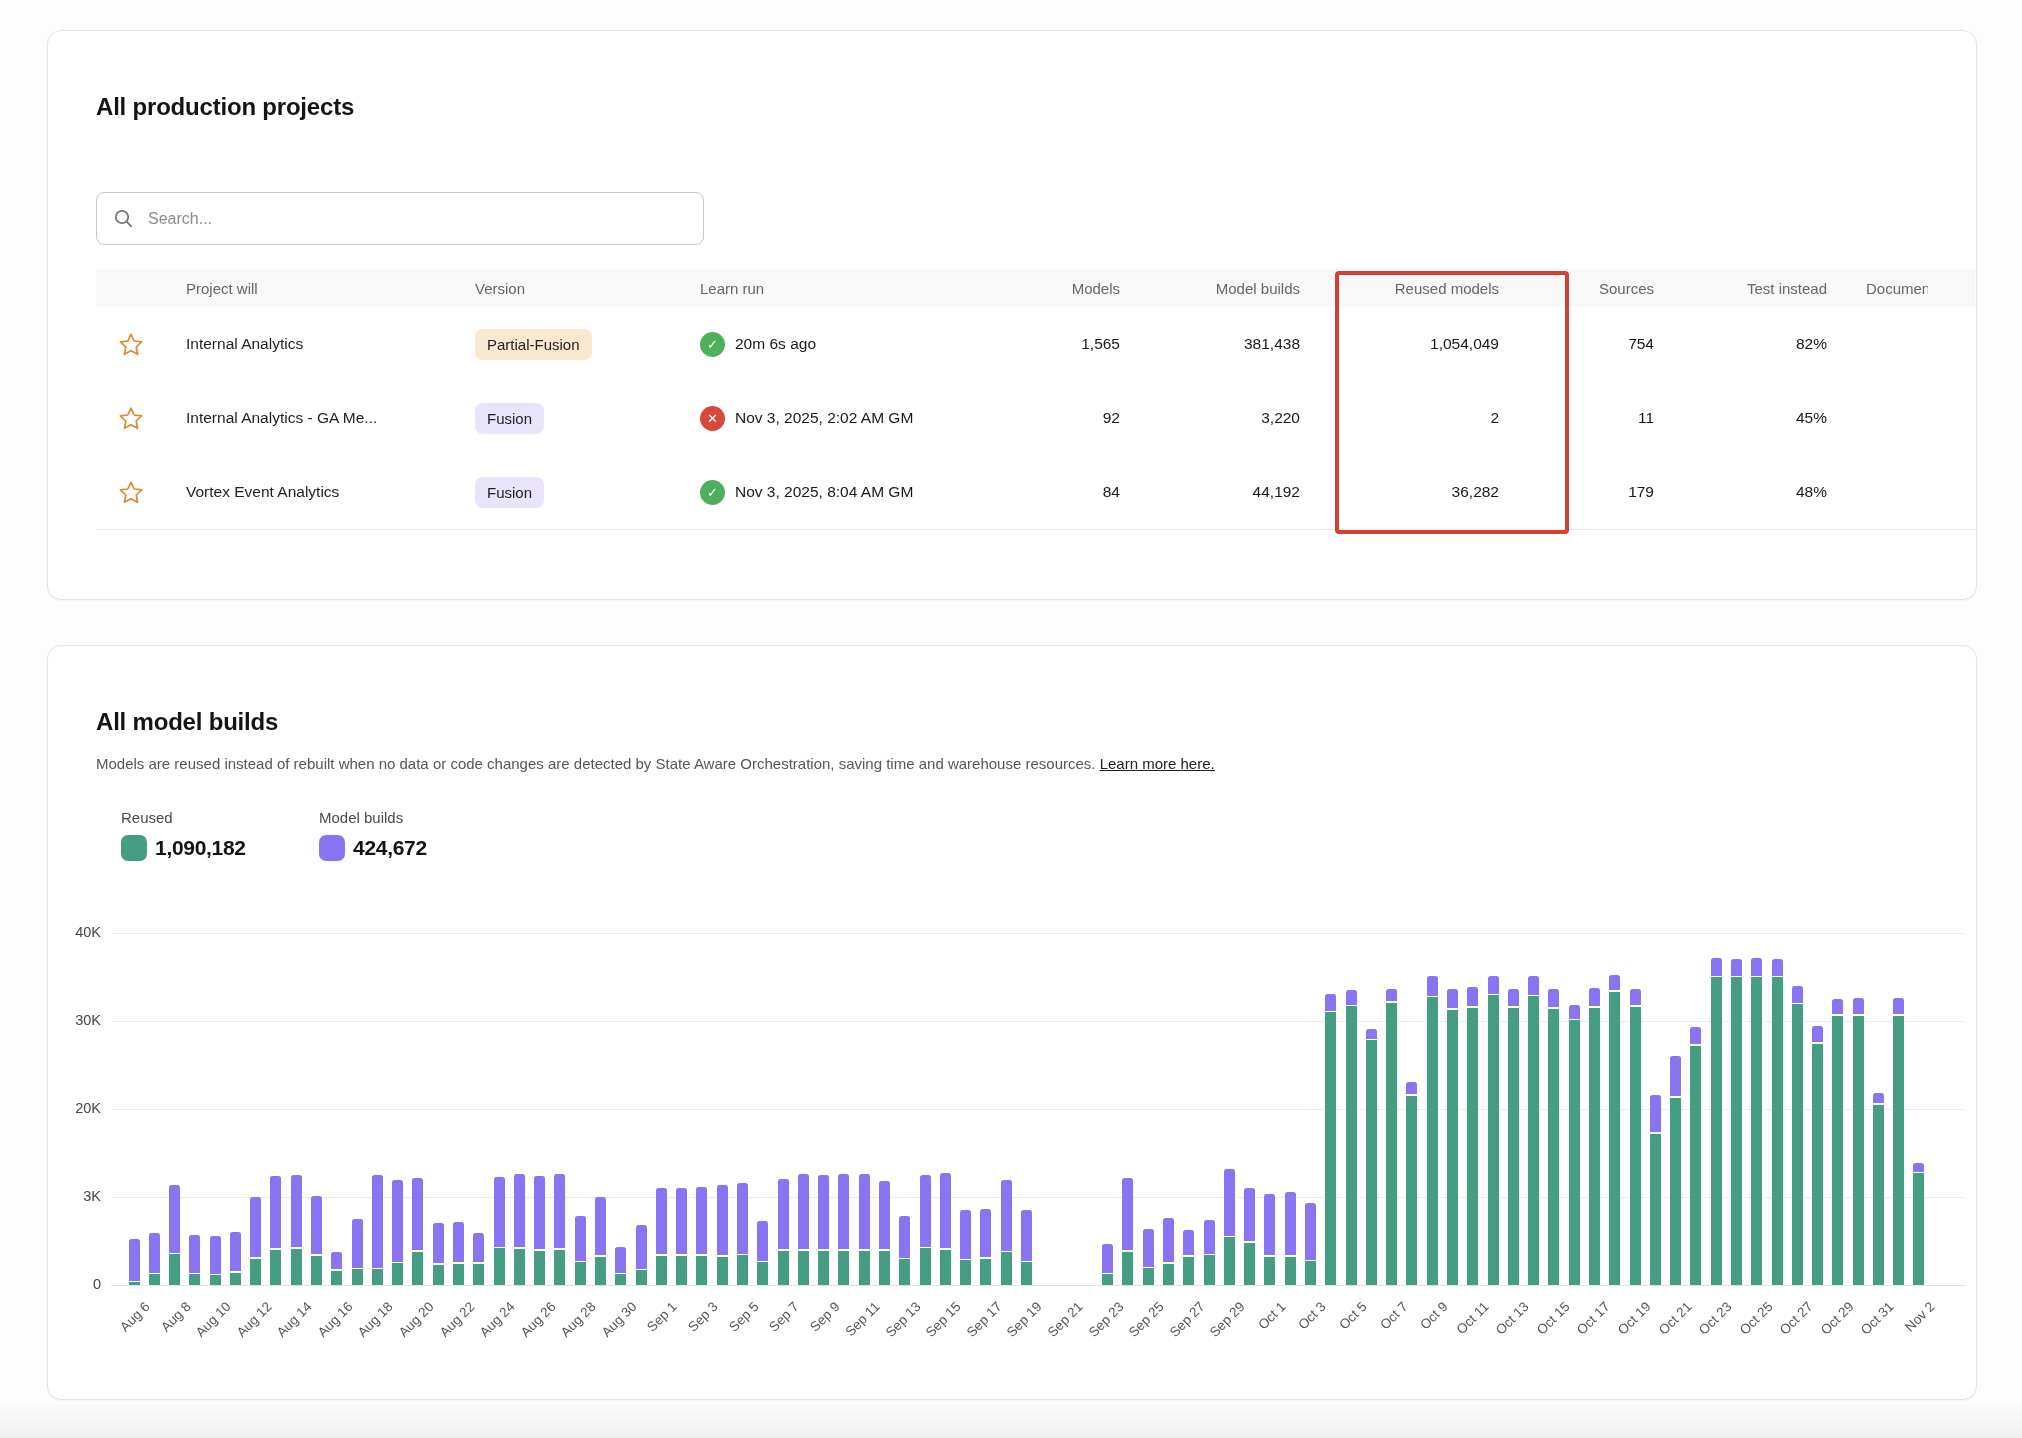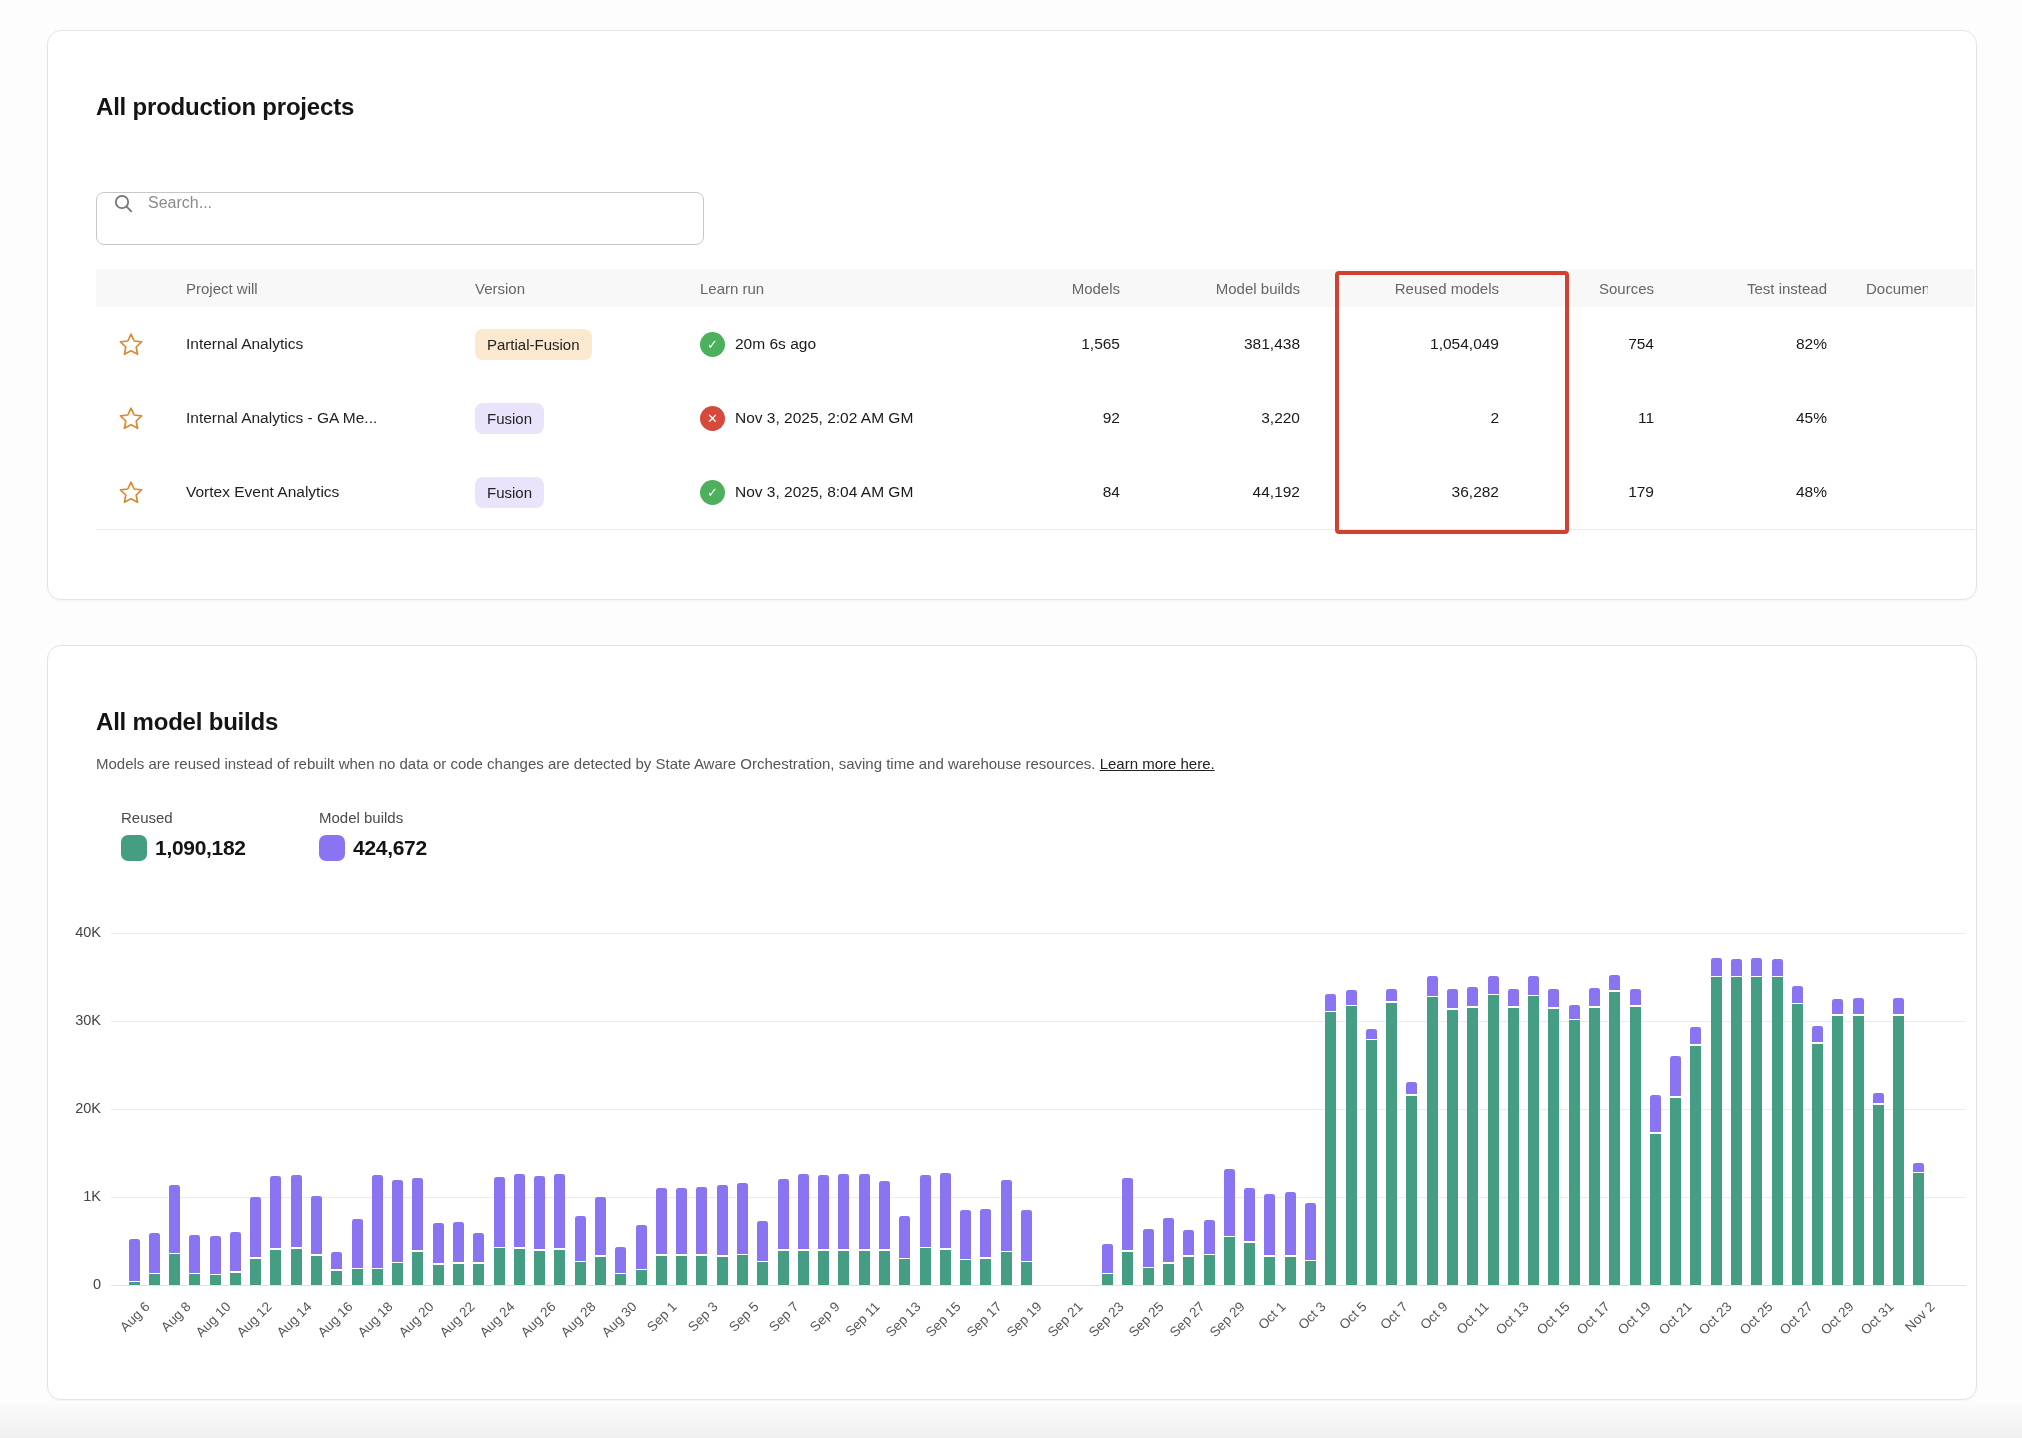--- a/index.html
+++ b/index.html
@@ -7,21 +7,21 @@
   .page{position:relative;width:2022px;height:1438px;background:#fdfdfd;overflow:hidden;}
   .card{position:absolute;left:47px;width:1928px;background:#ffffff;border:1px solid #e4e4e4;
         border-radius:14px;box-shadow:0 1px 2px rgba(0,0,0,.04);}
   #projects-card{top:30px;height:568px;}
   #builds-card{top:645px;height:753px;}
   .card-title{position:absolute;left:48px;top:42px;font-size:24px;font-weight:700;color:#141414;letter-spacing:-.2px;}
   .card-sub{position:absolute;left:48px;top:94px;font-size:15px;color:#565656;max-width:1450px;}
   .link-dark{color:#222;text-decoration:underline;font-weight:500;cursor:pointer;}
   
   .search-box{position:absolute;left:48px;top:161px;width:608px;height:53px;border:1.5px solid #c6c6c6;
-              border-radius:8px;display:flex;align-items:flex-start;box-sizing:border-box;background:#fff;}
+              border-radius:8px;display:flex;align-items:center;box-sizing:border-box;background:#fff;}
   .search-box svg{margin:0 12px 0 16px;flex:0 0 auto;}
   .search-box input{border:none;outline:none;font-size:16px;color:#333;width:480px;background:transparent;
                     font-family:"Liberation Sans","DejaVu Sans",sans-serif;}
   .search-box input::placeholder{color:#8b8b8b;}
   
   .thead,.trow{position:absolute;left:48px;width:1879px;display:grid;
      grid-template-columns:70px 305px 225px 315px 113px 180px 199px 155px 173px 97px;align-items:center;}
   .thead{top:238px;height:38px;background:#f8f8f8;border-bottom:1px solid #e9e9e9;color:#666;font-size:15px;}
   .trow{height:74px;border-bottom:1px solid #ececec;font-size:15.5px;color:#191919;background:#fff;}
   .cell{padding:0 4px;box-sizing:border-box;white-space:nowrap;overflow:hidden;}
@@ -180,21 +180,21 @@
         <span class="legend-swatch" id="swatch-builds" style="background: rgb(139, 116, 242);"></span>
         <span class="legend-value">424,672</span>
       </div>
     </div>
 
     <div class="chart">
       <div class="plot" id="plot">
           <div class="gridline zero" style="top: 352px;"></div>
           <div class="ylab" style="left: -63px; width: 53px; top: 343px; position: absolute;">0</div>
           <div class="gridline" style="top: 264px;"></div>
-          <div class="ylab" style="left: -63px; width: 53px; top: 255px; position: absolute;">1K</div>
+          <div class="ylab" style="left: -63px; width: 53px; top: 255px; position: absolute;">3K</div>
           <div class="gridline" style="top: 176px;"></div>
           <div class="ylab" style="left: -63px; width: 53px; top: 167px; position: absolute;">20K</div>
           <div class="gridline" style="top: 88px;"></div>
           <div class="ylab" style="left: -63px; width: 53px; top: 79px; position: absolute;">30K</div>
           <div class="gridline" style="top: 0px;"></div>
           <div class="ylab" style="left: -63px; width: 53px; top: -9px; position: absolute;">40K</div>
           <div class="bar" style="left: 17.5px;">
             <div class="seg" style="bottom: 0px; height: 2.64px; background: rgb(69, 157, 131);"></div>
             <div class="seg seg-top" style="bottom: 4.14px; height: 42.24px; background: rgb(139, 116, 242);"></div>
           </div>

